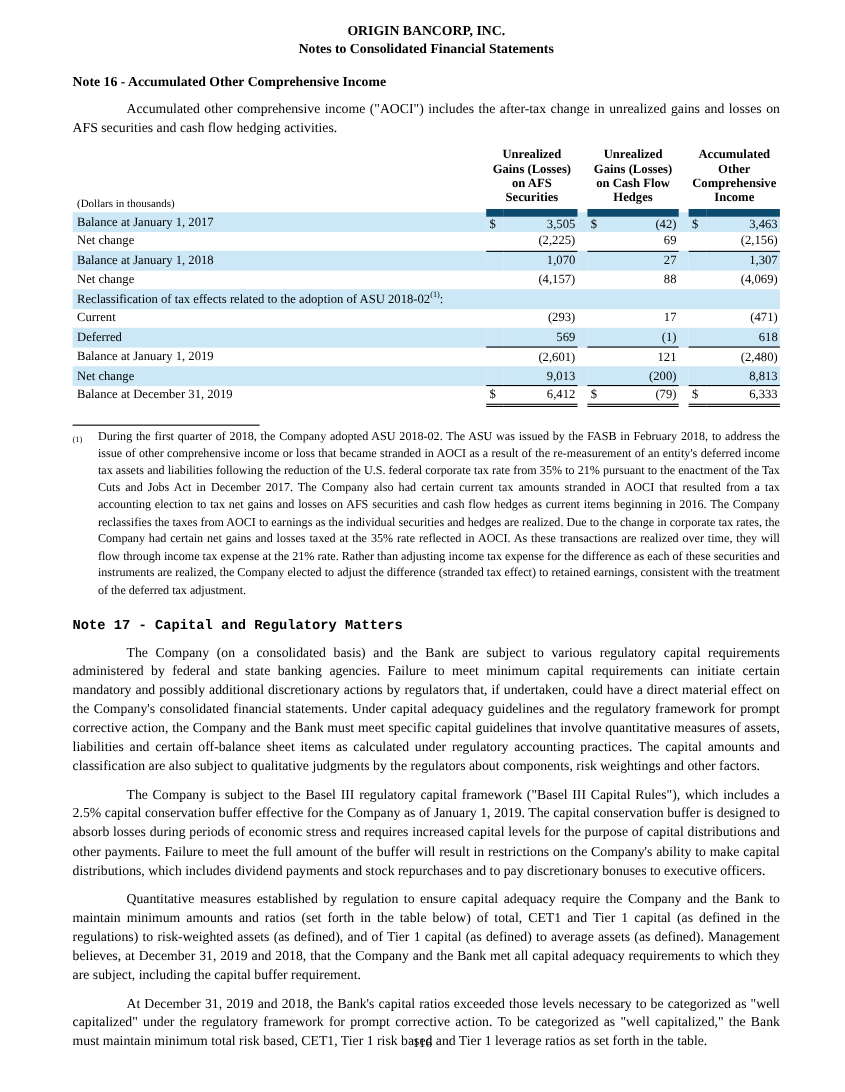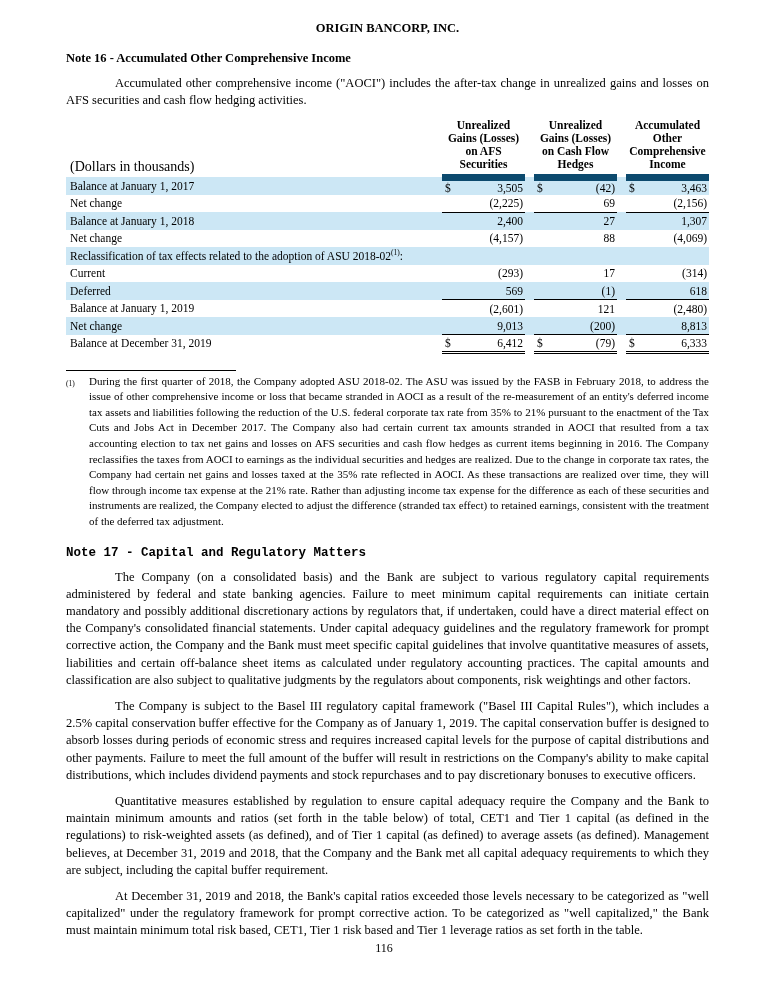--- a/index.html
+++ b/index.html
@@ -28,21 +28,21 @@
     margin-top: 10px; font-size: 11.5px;
   }
   .aoci-table th, .aoci-table td { padding: 0; }
   .aoci-table thead th.colhead {
     font-weight: bold; text-align: center;
     white-space: pre-line; line-height: 12.8px;
     border-bottom: 7px solid #0c4a6e; padding-bottom: 3px;
     vertical-align: bottom;
   }
   .aoci-table thead th.units {
-    text-align: left; font-weight: normal; font-size: 14px;
+    text-align: left; font-weight: normal; font-size: 10px;
     vertical-align: bottom; padding-left: 4px; padding-bottom: 2px;
   }
   .aoci-table tbody td { height: 17.5px; vertical-align: middle; }
   .aoci-table td.lbl { text-align: left; padding-left: 4px; }
   .aoci-table td.d  { width: 16px; text-align: left; padding-left: 3px; }
   .aoci-table td.v  { width: 67px; text-align: right; padding-right: 2px; }
   .aoci-table td.sp, .aoci-table th.sp { width: 9px; }
   tr.shaded td { background: var(--shade, #cce7f5); }
   .aoci-table .sgl { border-bottom: 1px solid #000; }
   .aoci-table .dbl { border-bottom: 3px double #000; }
@@ -61,20 +61,21 @@
     width: 100%; text-align: center; font-size: 12px;
   }
 </style>
 </head>
 <body>
 
 <div class="page">
 
   <div class="doc-header">
     <div>ORIGIN BANCORP, INC.</div>
+    <div>Notes to Consolidated Financial Statements</div>
   </div>
 
   <div class="note-heading">Note 16 - Accumulated Other Comprehensive Income</div>
 
   <p class="intro-para">Accumulated other comprehensive income ("AOCI") includes the after-tax change in unrealized gains and losses on AFS securities and cash flow hedging activities.</p>
 
   <table class="aoci-table">
     <thead>
       <tr id="aoci-head-row">
           <th class="units">(Dollars in thousands)</th>
@@ -113,21 +114,21 @@
           <td class="sp"></td>
           <td class="d sgl"></td>
           <td class="v sgl">69</td>
           <td class="sp"></td>
           <td class="d sgl"></td>
           <td class="v sgl">(2,156)</td>
         </tr>
         <tr class="shaded">
           <td class="lbl">Balance at January 1, 2018</td>
           <td class="d"></td>
-          <td class="v">2,400</td>
+          <td class="v">1,070</td>
           <td class="sp"></td>
           <td class="d"></td>
           <td class="v">27</td>
           <td class="sp"></td>
           <td class="d"></td>
           <td class="v">1,307</td>
         </tr>
         <tr>
           <td class="lbl">Net change</td>
           <td class="d"></td>
@@ -144,21 +145,21 @@
         </tr>
         <tr>
           <td class="lbl">Current</td>
           <td class="d"></td>
           <td class="v">(293)</td>
           <td class="sp"></td>
           <td class="d"></td>
           <td class="v">17</td>
           <td class="sp"></td>
           <td class="d"></td>
-          <td class="v">(314)</td>
+          <td class="v">(471)</td>
         </tr>
         <tr class="shaded">
           <td class="lbl">Deferred</td>
           <td class="d sgl"></td>
           <td class="v sgl">569</td>
           <td class="sp"></td>
           <td class="d sgl"></td>
           <td class="v sgl">(1)</td>
           <td class="sp"></td>
           <td class="d sgl"></td>

